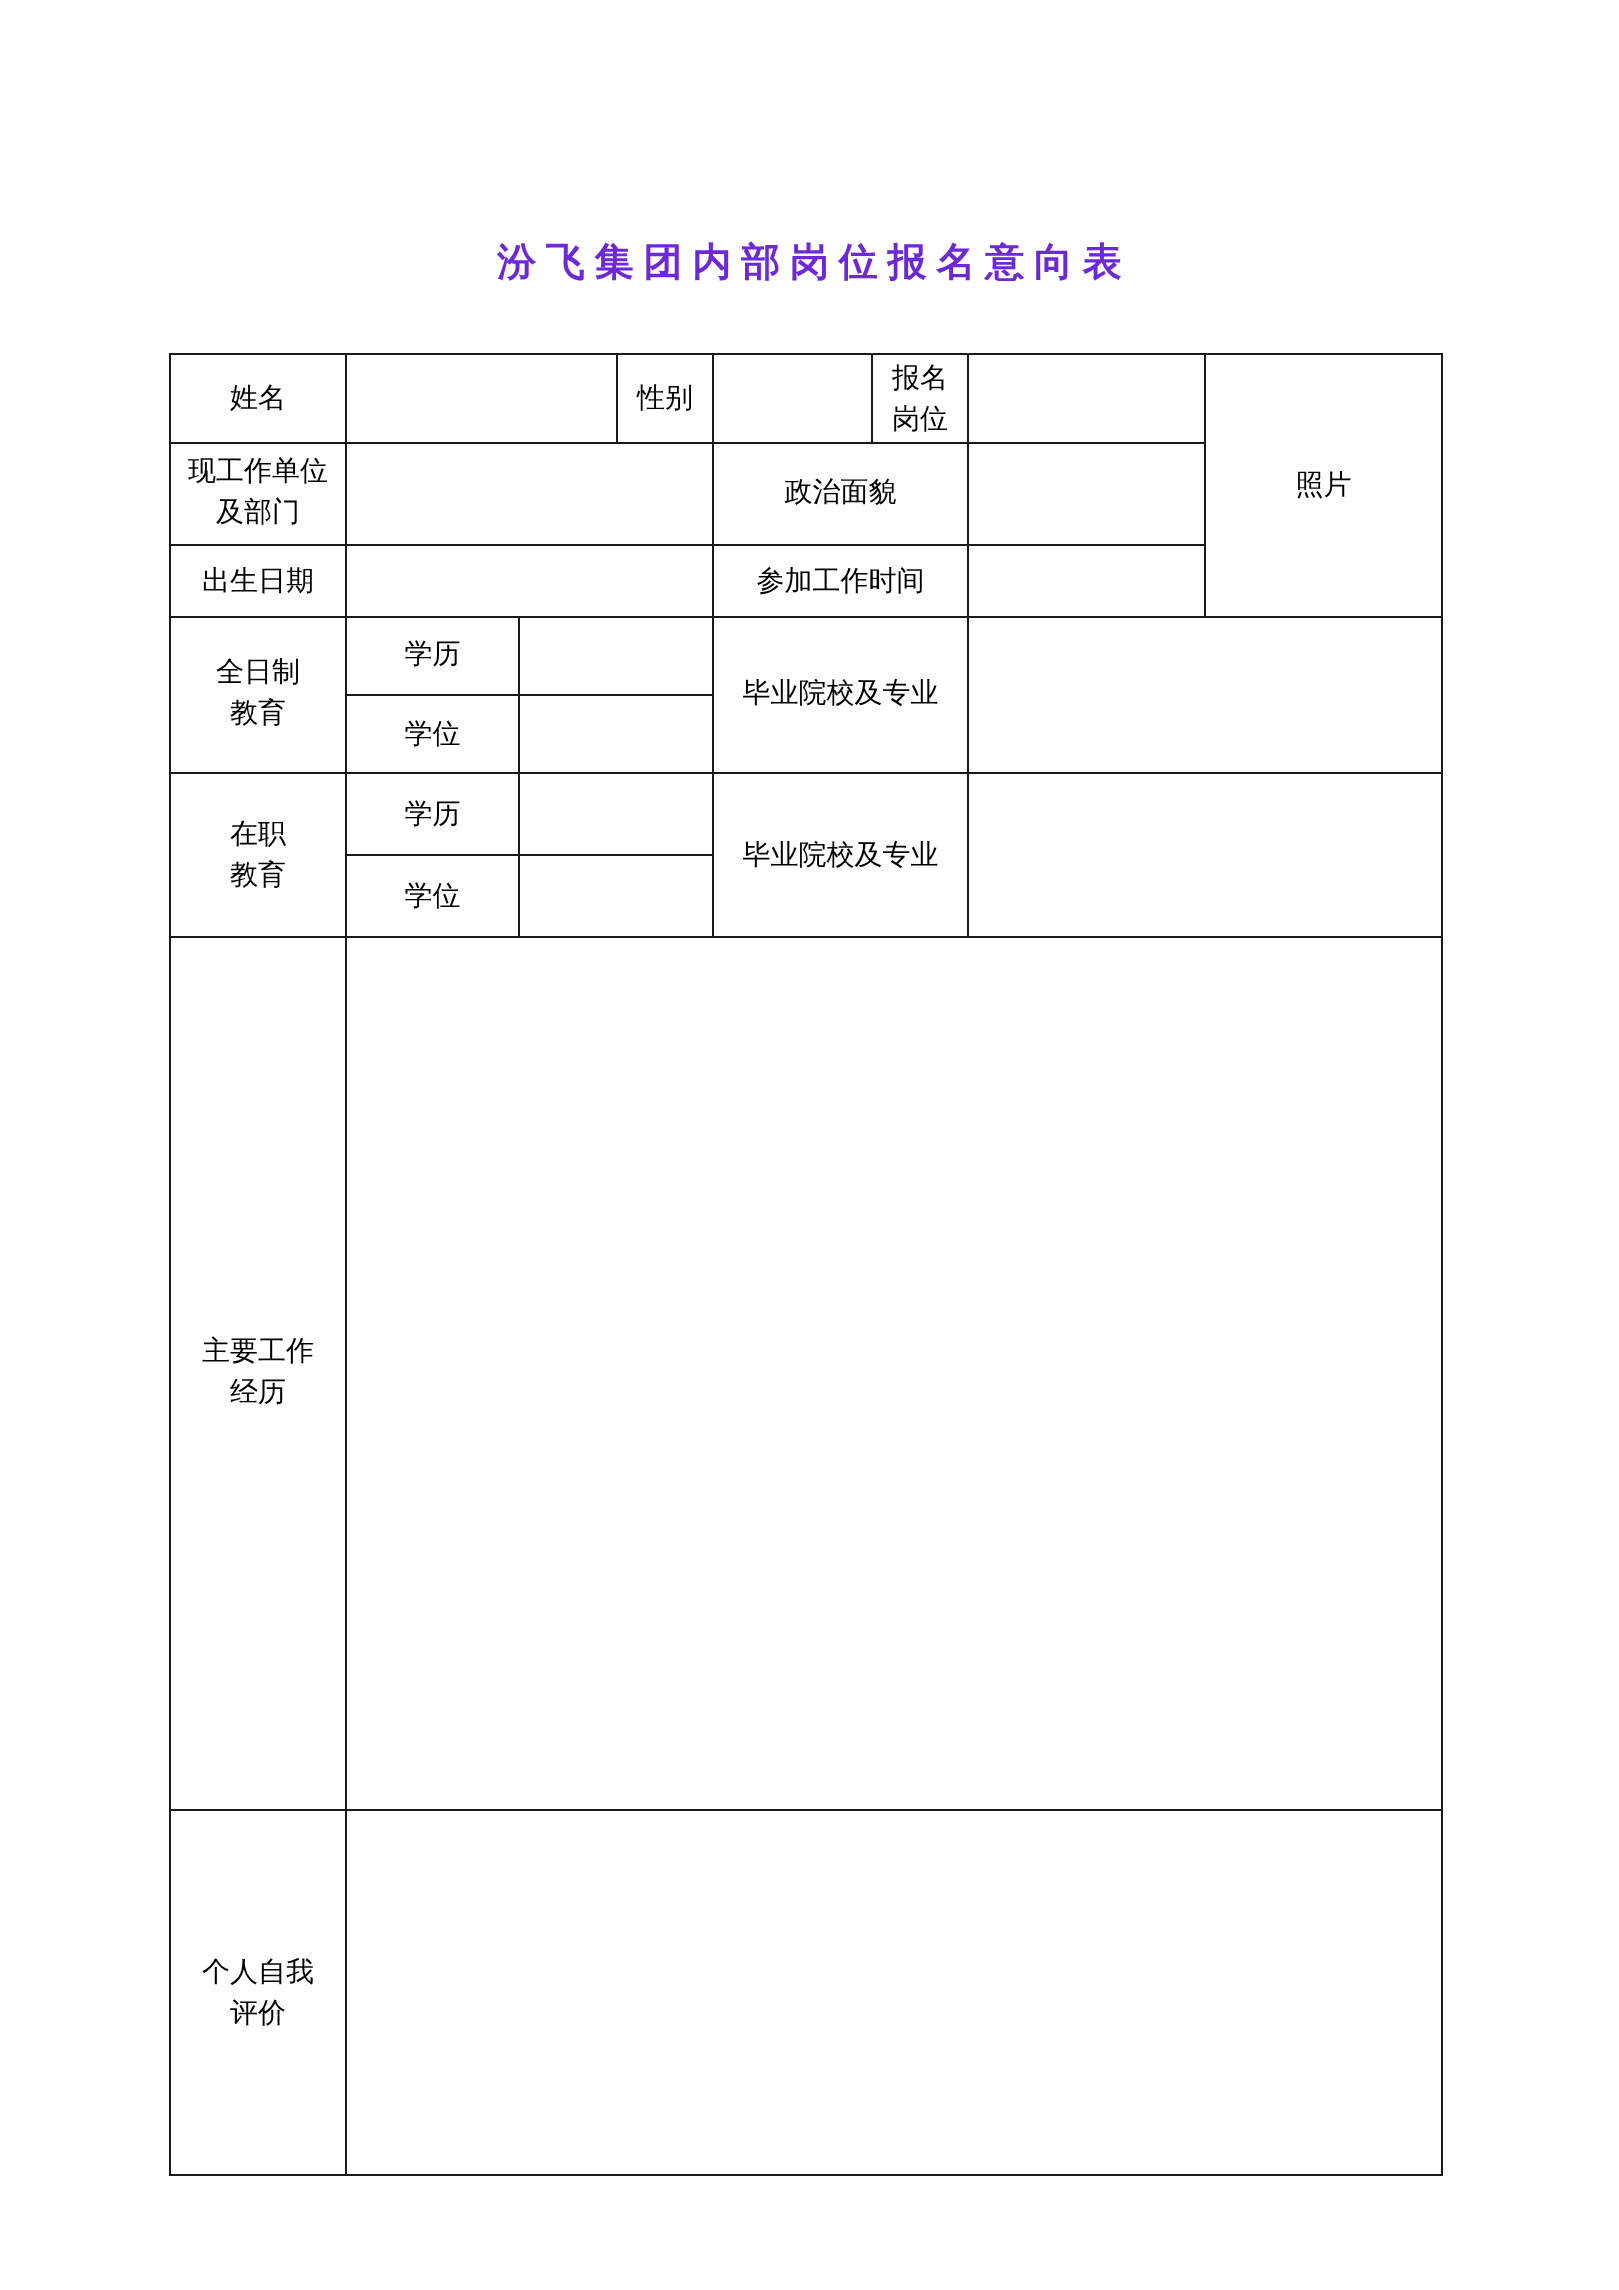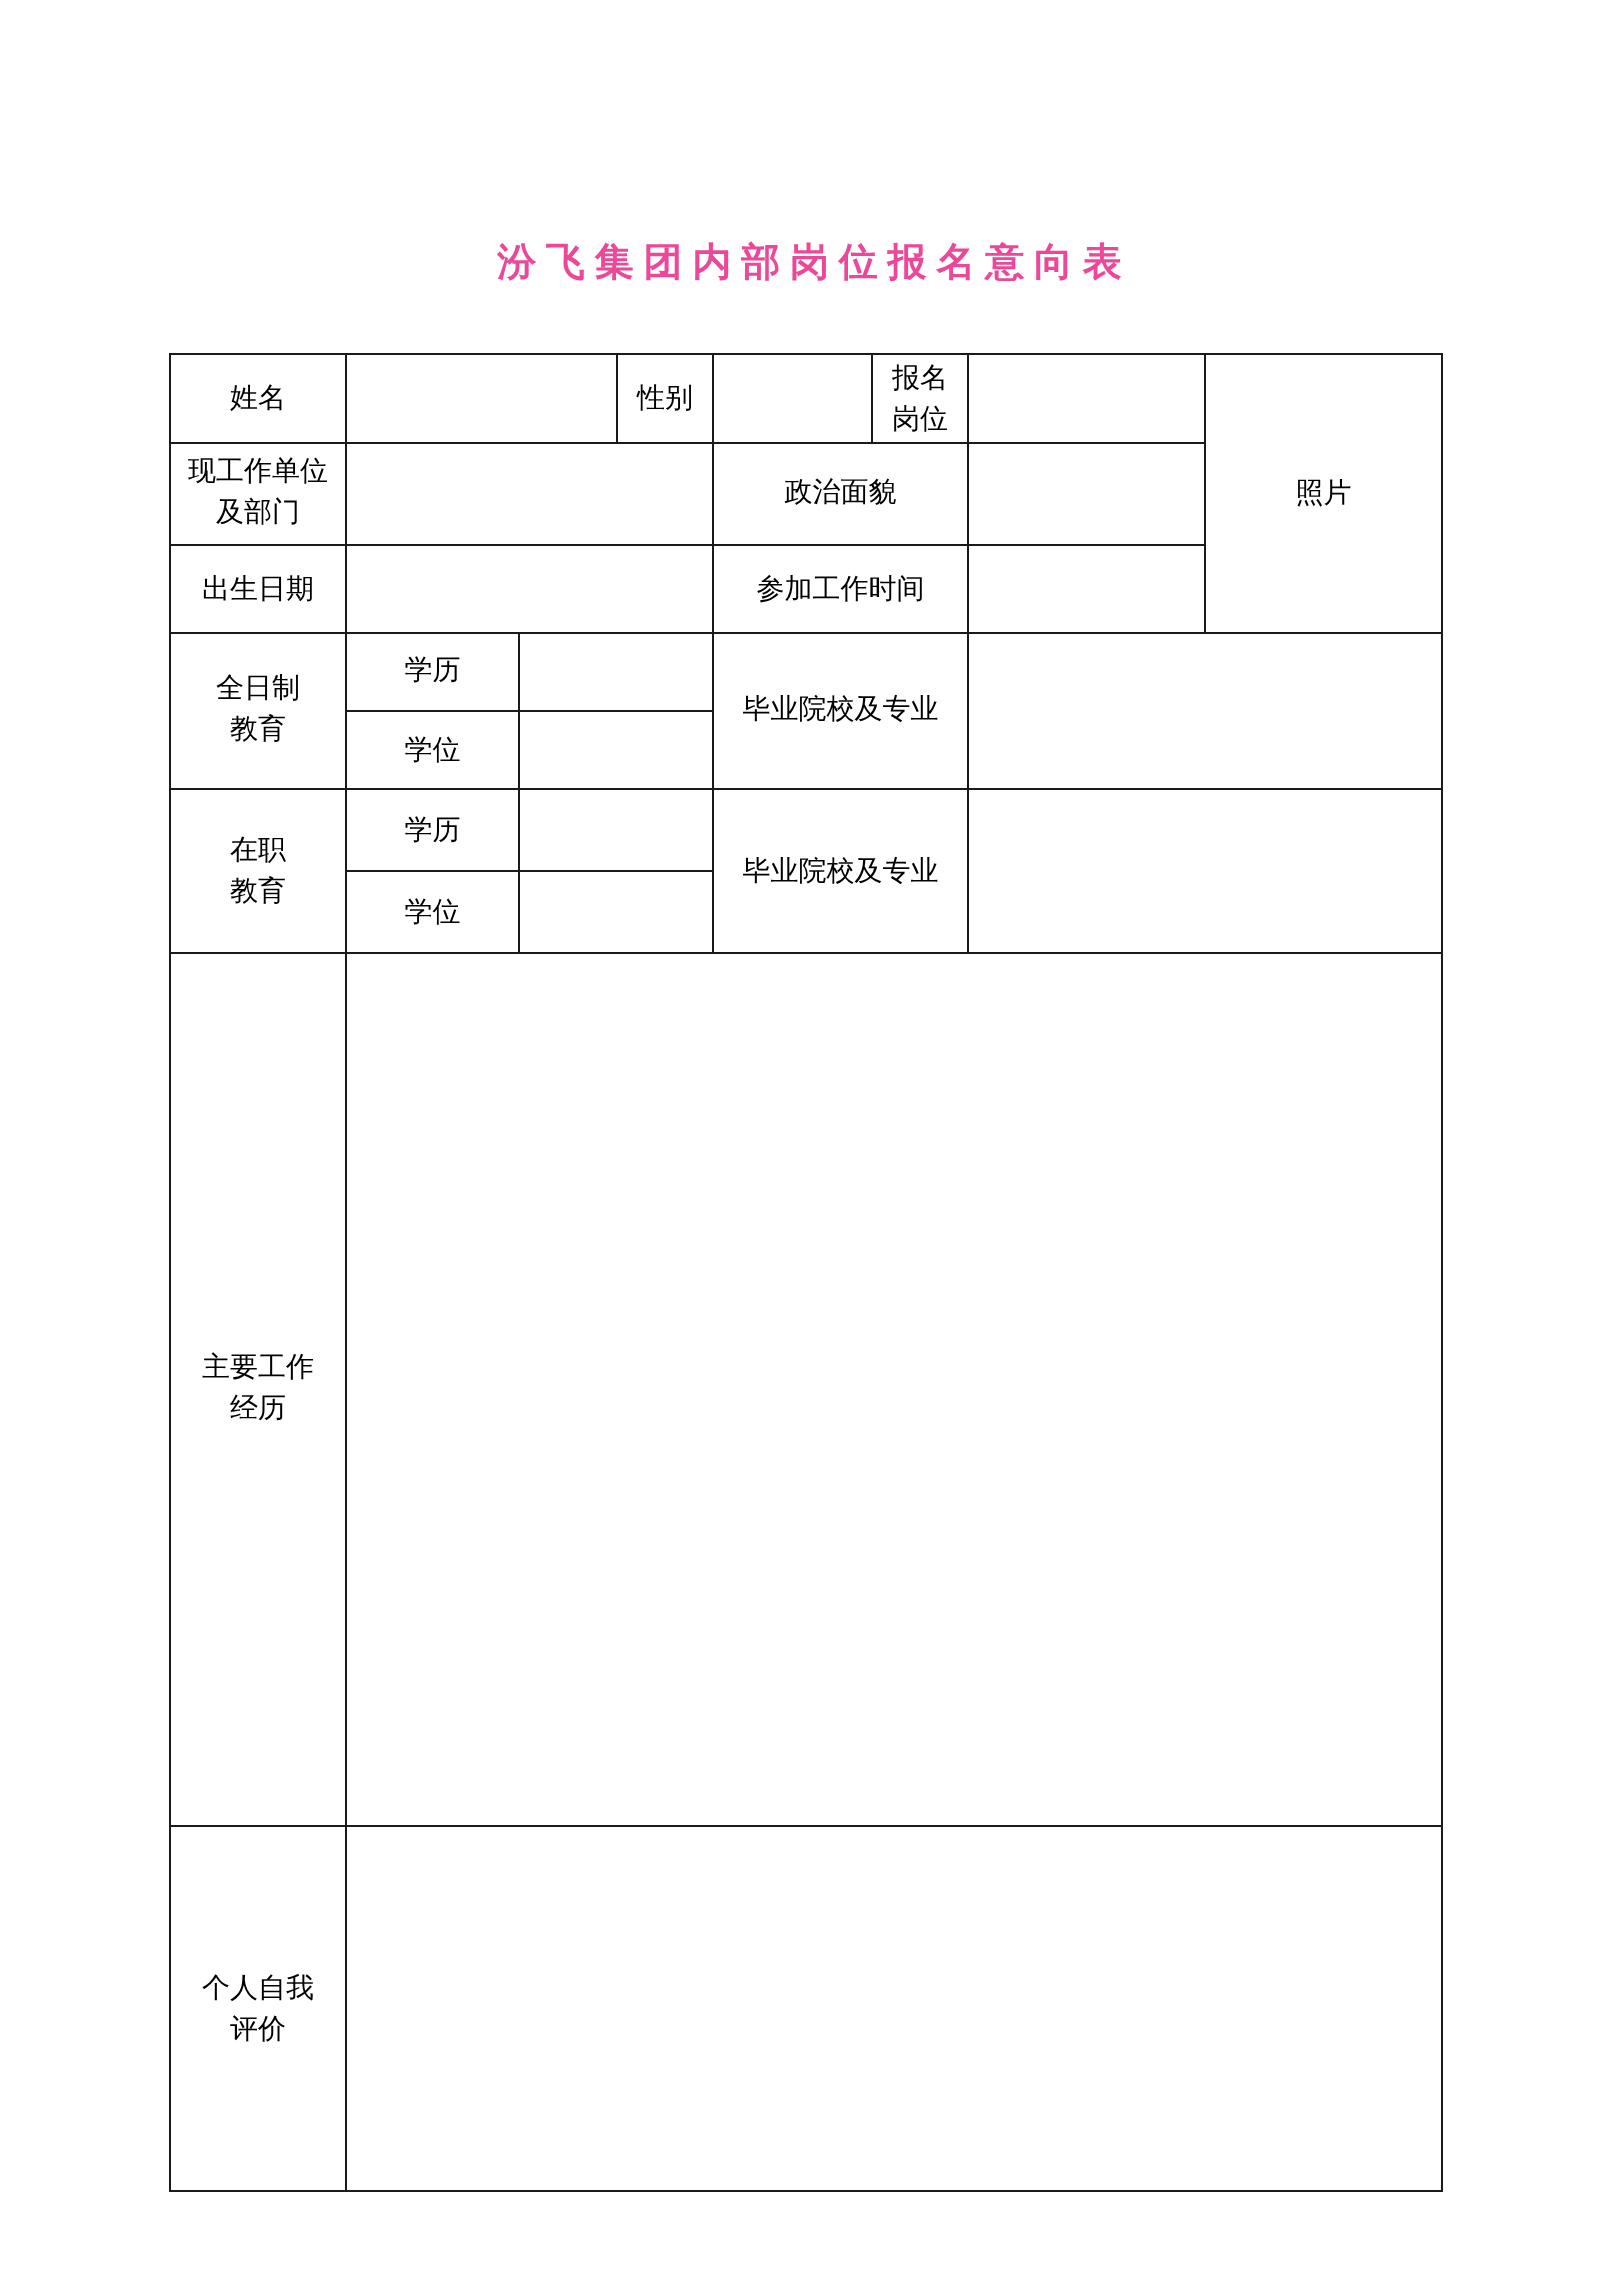--- a/index.html
+++ b/index.html
@@ -18,21 +18,21 @@
   .doc-title {
     position: absolute;
     top: 235px;
     left: 0;
     width: 1619px;
     text-align: center;
     font-size: 39px;
     font-weight: bold;
     letter-spacing: 9.8px;
     text-indent: 9.8px;
-    color: #ec4899;
+    color: #6d28d9;
     white-space: nowrap;
   }
   table.form-table {
     position: absolute;
     left: 169px;
     top: 353px;
     width: 1272px;
     border-collapse: collapse;
     table-layout: fixed;
     border: 2.9px solid #1a1a1a;
@@ -44,21 +44,21 @@
     font-size: 28px;
     line-height: 1.45;
     padding: 0 3.9px;
     overflow: hidden;
     color: #000000;
   }
   .ln { display: block; }
   
   tr.r1 { height: 89px; }
   tr.r2 { height: 102px; font-family: Liberation Mono, monospace; }
-  tr.r3 { height: 88px; }
+  tr.r3 { height: 72px; }
   tr.r4 { height: 78px; font-family: Liberation Mono, monospace; }
   tr.r5 { height: 78px; }
   tr.r6 { height: 82px; }
   tr.r7 { height: 82px; }
   tr.r8 { height: 873px; font-family: Liberation Mono, monospace; }
   tr.r9 { height: 365px; margin-left: 24px; }
 </style>
 </head>
 <body>
 

